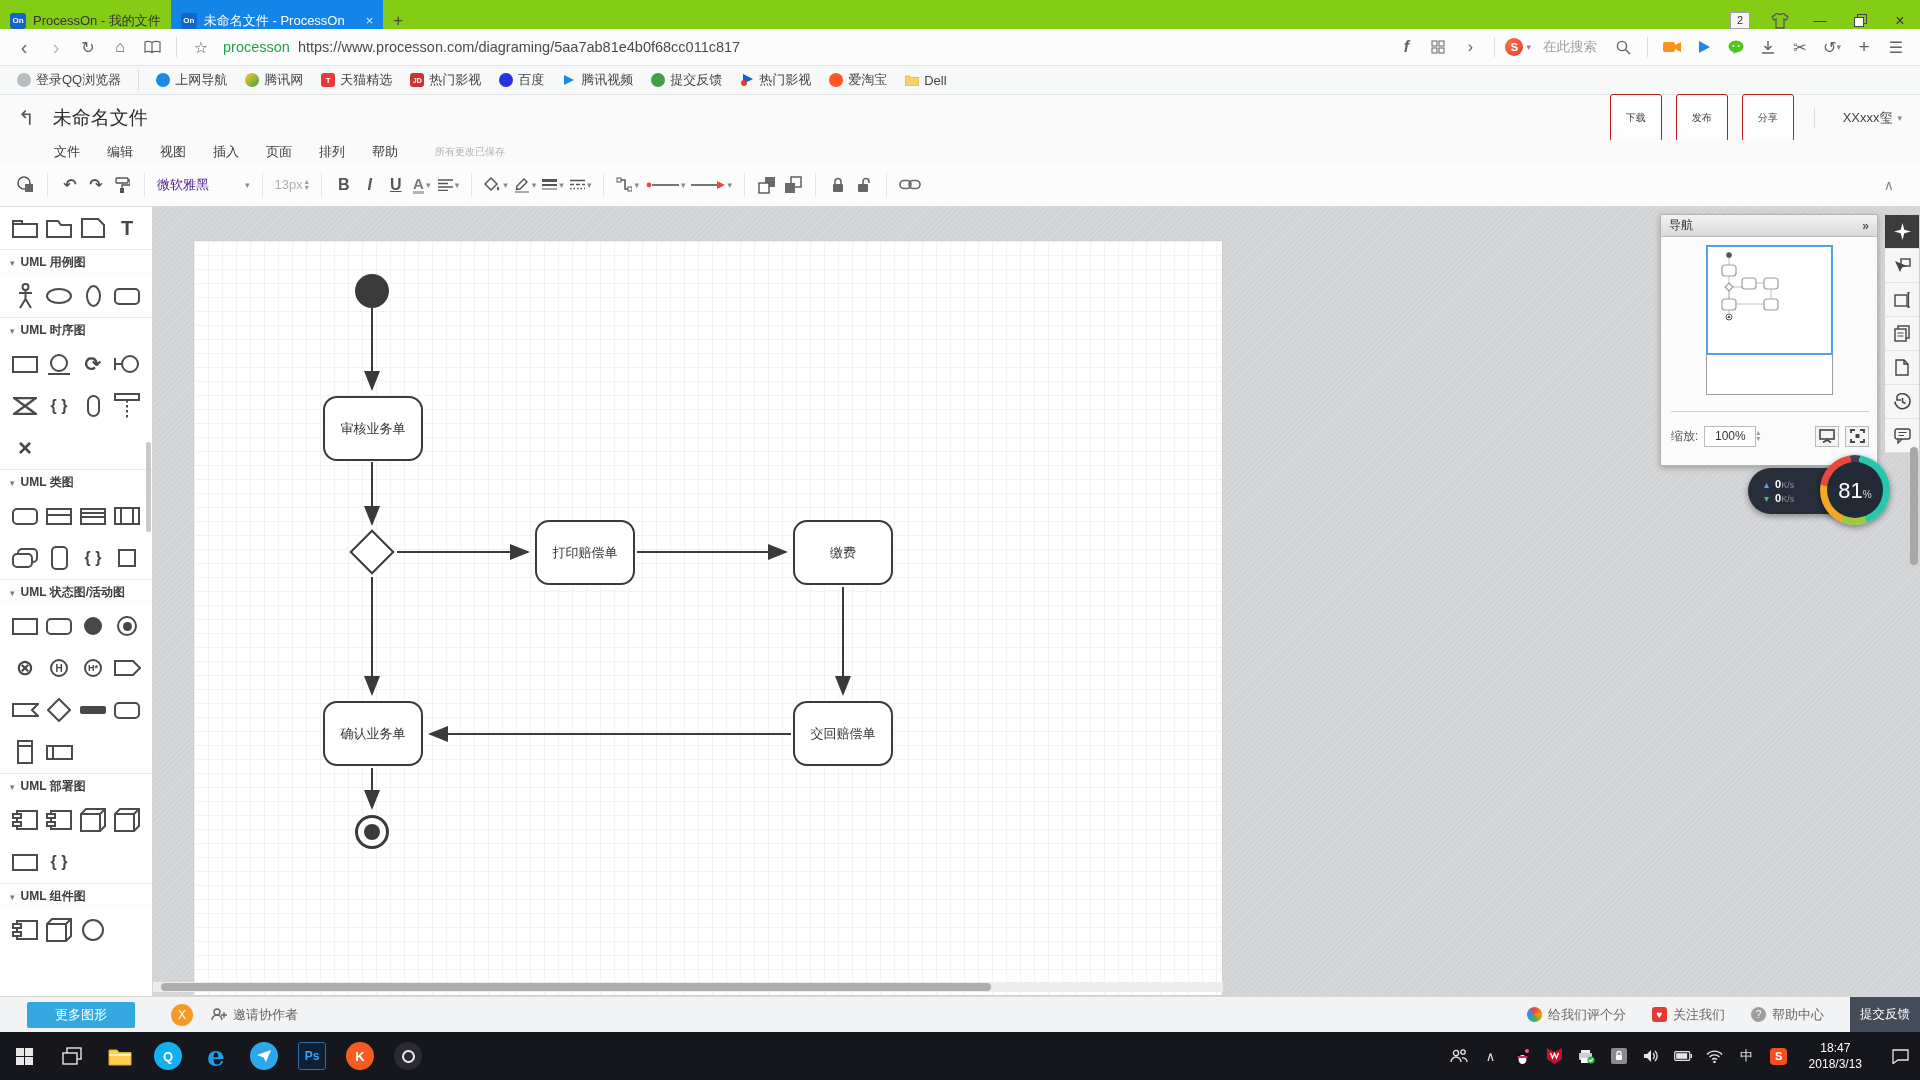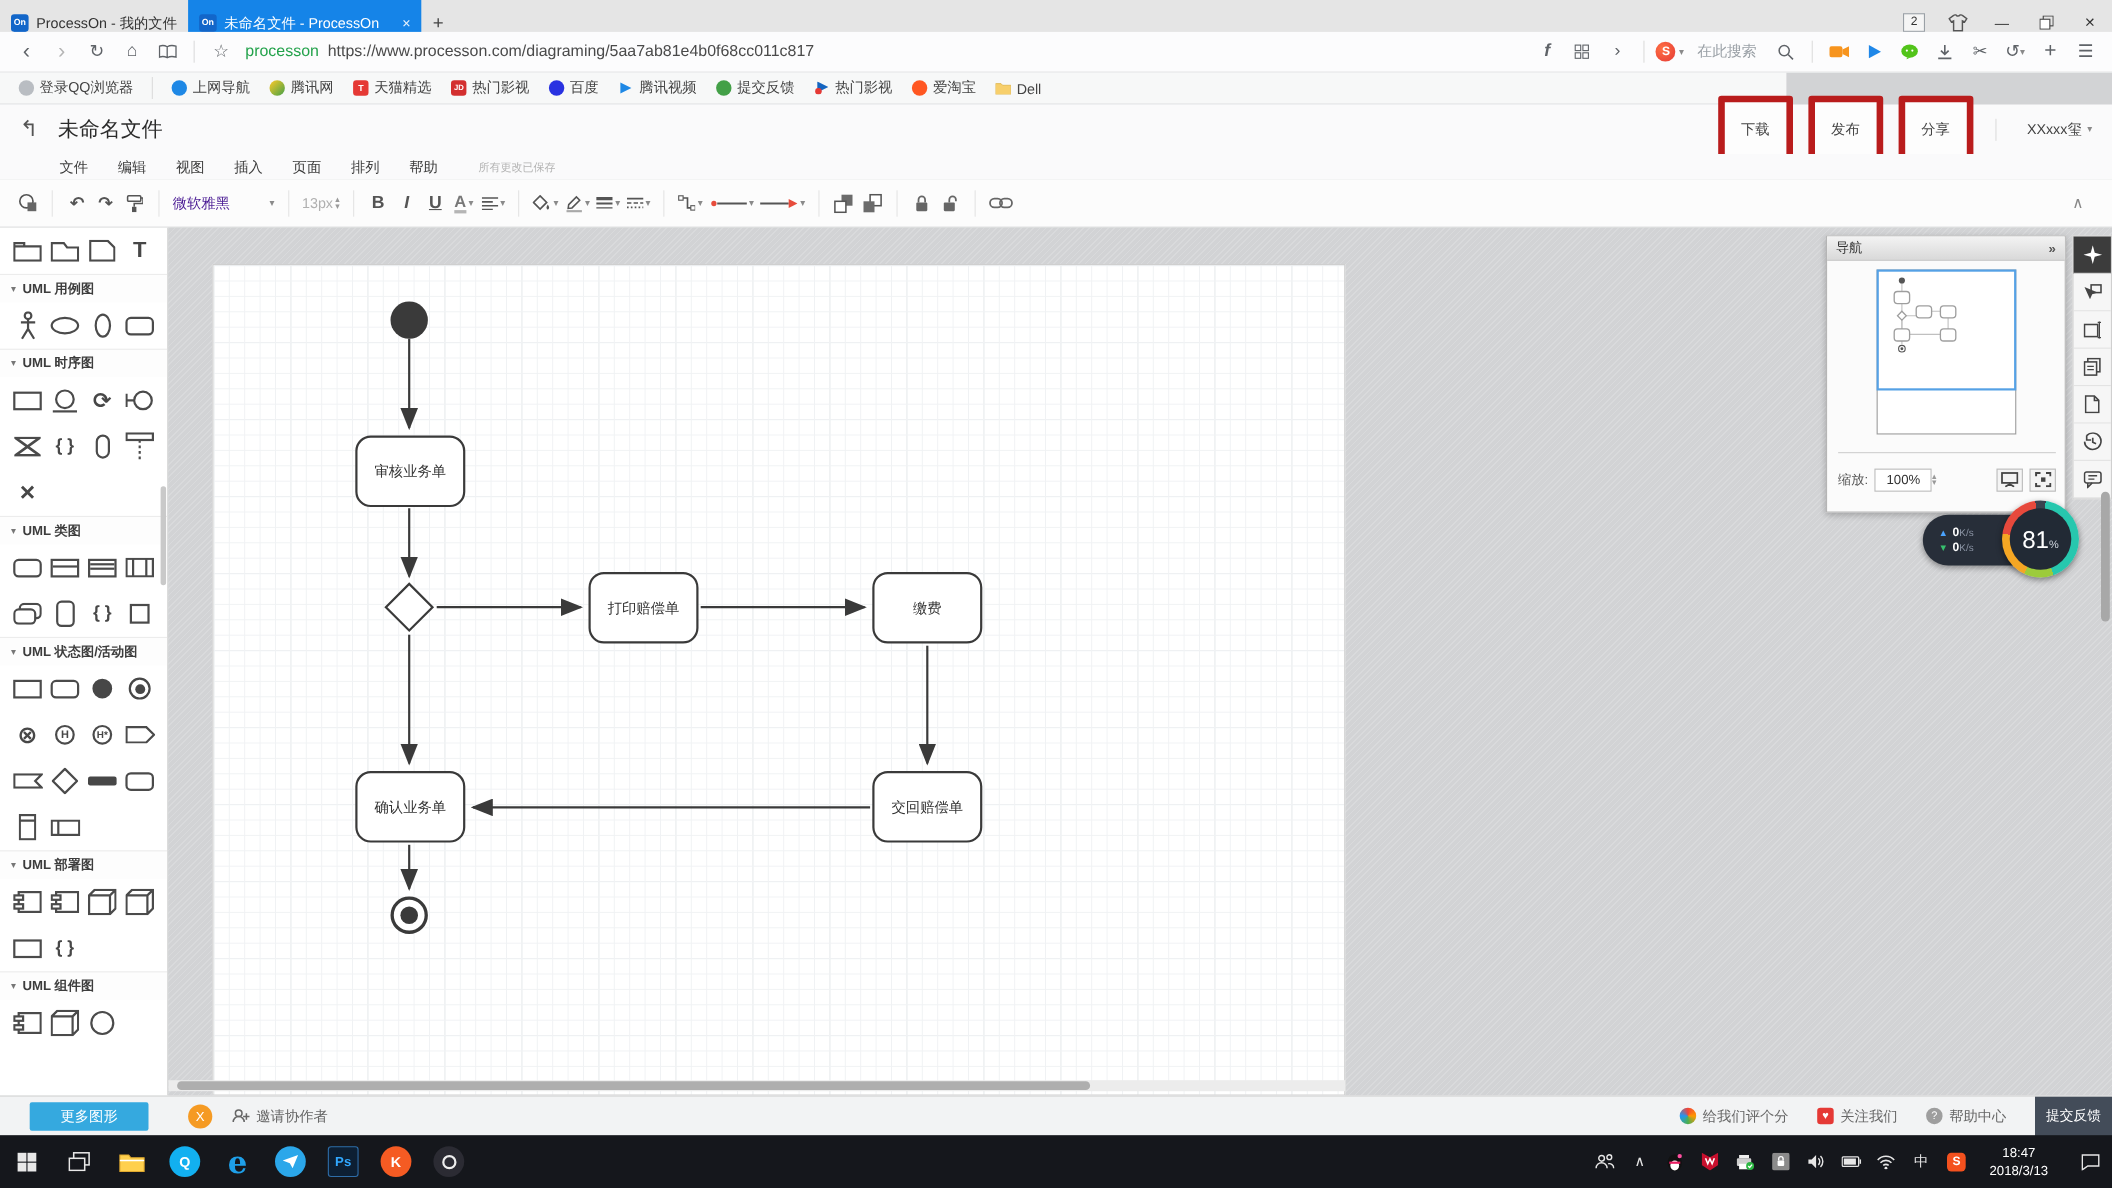--- a/index.html
+++ b/index.html
@@ -1,45 +1,45 @@
 <!DOCTYPE html>
 <html><head>
 <meta charset="utf-8">
 <style>
 *{box-sizing:border-box;margin:0;padding:0}
 body{width:1920px;height:1080px;overflow:hidden}
 #root{position:relative;width:1920px;height:1080px;font-family:"Liberation Sans","DejaVu Sans",sans-serif;background:#d2d3d5;font-size:13px;color:#333}
 .abs{position:absolute}
 .fx{display:flex;align-items:center}
 
-#tabbar{left:0;top:0;width:1920px;height:41px;background:#e5e5e5;display:flex;align-items:stretch}
+#tabbar{left:0;top:0;width:1920px;height:41px;background:#84cc16;display:flex;align-items:stretch}
 .tab{display:flex;align-items:center;padding:0 10px;gap:7px;font-size:13px;color:#333;max-width:300px}
 .tab.active{background:#1584e8;color:#fff}
 .favicon{width:16px;height:16px;border-radius:3px;background:#1266c9;color:#fff;font-size:8px;font-weight:bold;display:flex;align-items:center;justify-content:center;flex:0 0 16px}
 .tab .tclose{margin-left:14px;font-size:13px;opacity:.9}
 #newtab{width:30px;display:flex;align-items:center;justify-content:center;font-size:17px;color:#444}
 #winctl{margin-left:auto;display:flex;align-items:center;gap:0}
 #winctl>div{width:40px;height:29px;display:flex;align-items:center;justify-content:center;color:#333}
 .badge2{border:1px solid #9aa0a6;font-size:11px;padding:0 6px;height:17px;line-height:15px;color:#333;background:#f5f5f5}
 #addrbar{left:0;top:29px;width:1920px;height:37px;background:#fcfcfd;border-bottom:1px solid #e3e4e6;display:flex;align-items:center;padding:0 10px;gap:4px}
 .aico{width:28px;height:26px;display:flex;align-items:center;justify-content:center;color:#5f6368;font-size:16px}
 .vsep{width:1px;height:20px;background:#dcdcdc;margin:0 6px}
 .urldomain{color:#23a24b;font-size:14.5px;margin-right:8px}
 .urlrest{color:#4a4a4a;font-size:14.5px}
 .sogou-s{width:18px;height:18px;border-radius:50%;background:radial-gradient(circle at 35% 35%,#ff7043,#e53935);color:#fff;font-size:11px;font-weight:bold;display:flex;align-items:center;justify-content:center}
 .hint{color:#9aa0a6;font-size:13.5px;margin:0 8px}
-#bmbar{left:0;top:66px;width:1624px;height:29px;background:#f7f8f8;border-bottom:1px solid #e2e3e5;display:flex;align-items:center;padding:0 10px;gap:4px;font-size:13px;color:#444}
+#bmbar{left:0;top:66px;width:1920px;height:29px;background:#f7f8f8;border-bottom:1px solid #e2e3e5;display:flex;align-items:center;padding:0 10px;gap:4px;font-size:13px;color:#444}
 .bm{display:flex;align-items:center;gap:5px;padding:0 7px;height:22px}
 .bmi{width:14px;height:14px;border-radius:3px;flex:0 0 14px;display:flex;align-items:center;justify-content:center;color:#fff;font-size:8px;font-weight:bold}
 
 #docheader{left:0;top:95px;width:1920px;height:45px;background:#fafafb;display:flex;align-items:center;padding:0 18px}
 #docback{font-size:20px;color:#555;margin-right:18px}
 #doctitle{font-size:19px;color:#2b2b2b}
 #hdrbtns{margin-left:auto;display:flex;align-items:center;gap:14px}
-.hbtn{border:6px solid #b91c1c;border-radius:3px;background:#fdfdfd;padding:16px 15px;font-size:13px;color:#444}
+.hbtn{border:1px solid #b91c1c;border-radius:3px;background:#fdfdfd;padding:16px 15px;font-size:10px;color:#444}
 #userbox{display:flex;align-items:center;gap:5px;font-weight:normal;color:#444;margin-left:8px}
 #menubar{left:0;top:140px;width:1920px;height:23px;background:#fafafb;display:flex;align-items:center;padding:0 0 0 54px;gap:27px;font-size:13px;color:#3c3c3c}
 #savestat{color:#b3b3b3;font-size:10px;margin-left:10px}
 
 #toolbar{left:0;top:163px;width:1920px;height:44px;background:#fcfcfc;border-bottom:1px solid #d9dadb;display:flex;align-items:center;padding:0 12px}
 .tbtn{height:30px;min-width:26px;display:flex;align-items:center;justify-content:center;gap:2px;color:#555;padding:0 3px}
 .tsep{width:1px;height:24px;background:#e4e4e4;margin:0 9px}
 .g16{font-size:16px;color:#555;font-weight:bold}
 .dd{font-size:9px;color:#8a8a8a}
 .fontsel{color:#4c1d95;font-size:13px;width:86px}

